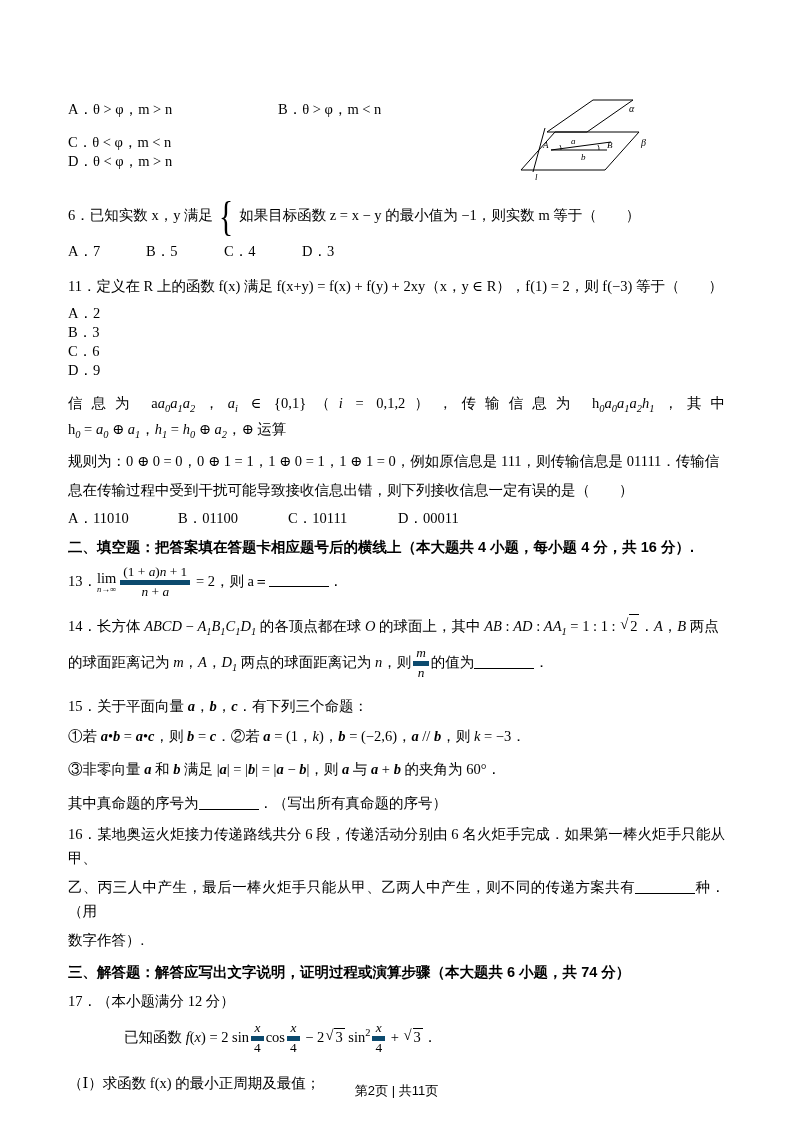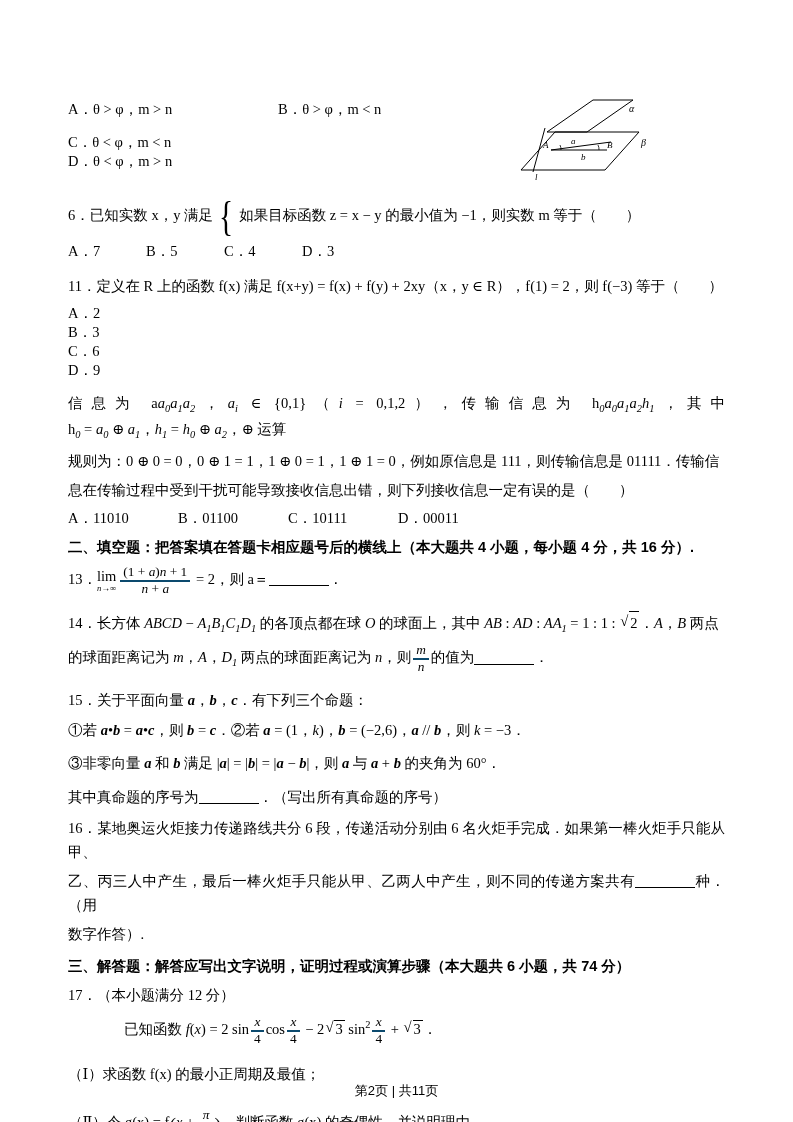--- a/index.html
+++ b/index.html
@@ -68,21 +68,21 @@
   }
   
   .frac {
     display: inline-block;
     vertical-align: middle;
     text-align: center;
     font-size: 0.92em;
     line-height: 1.12;
     margin: 0 2px;
   }
-  .frac .num { display: block; border-bottom: 2px solid #0c4a6e; padding: 0 3px; }
+  .frac .num { display: block; border-bottom: 5px solid #0c4a6e; padding: 0 3px; }
   .frac .den { display: block; padding: 0 3px; }
   
   .sqrt {
     display: inline-block;
     position: relative;
     padding-left: 9px;
     margin-left: 1px;
   }
   .sqrt::before {
     content: "√";

